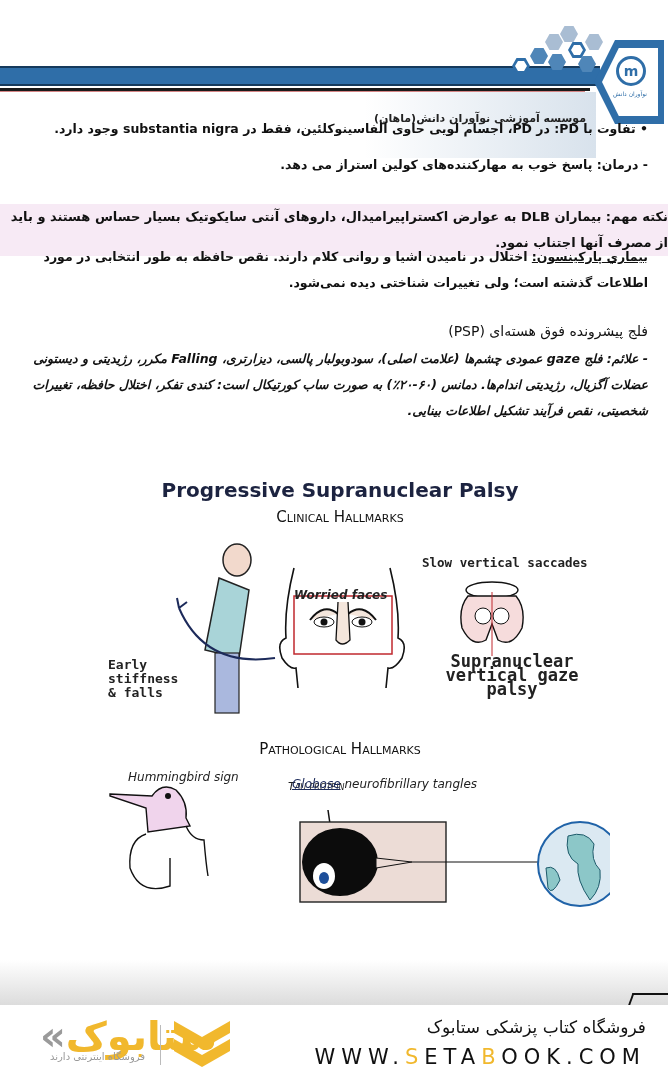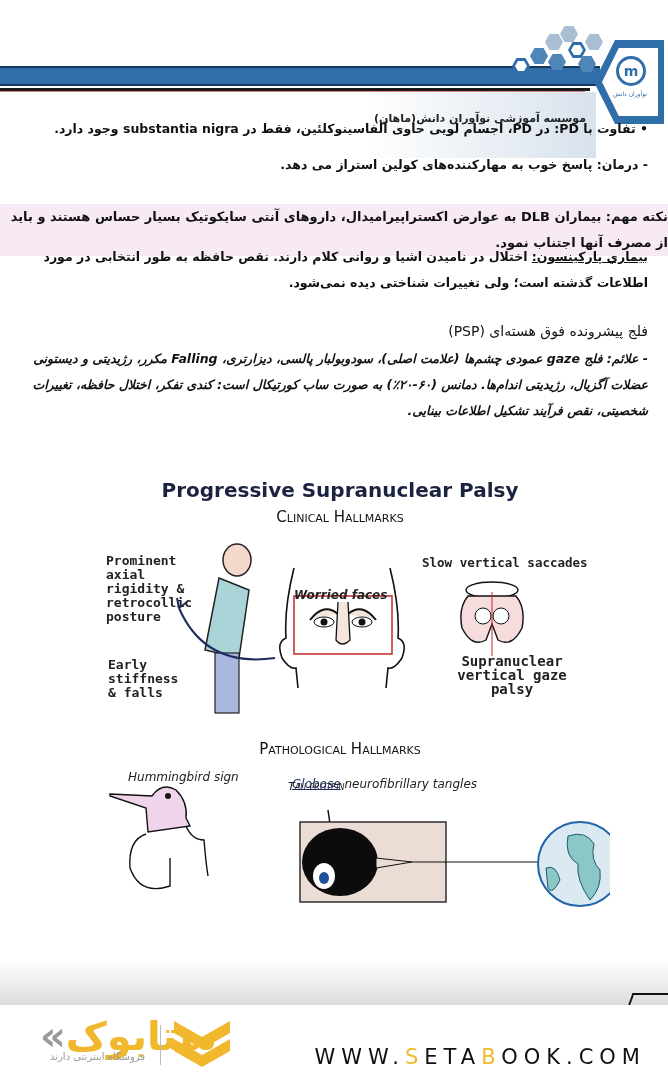--- a/index.html
+++ b/index.html
@@ -79,27 +79,20 @@
     <span class="u">بیماري پارکینسون:</span>
     <span>اختلال در نامیدن اشیا و روانی کلام دارند. نقص حافظه به طور انتخابی در مورد اطلاعات گذشته است؛ ولی تغییرات شناختی دیده نمی‌شود.</span>
   </div>
   <div class="rtl title-normal" style="top:318px;">فلج پیشرونده فوق هسته‌ای (PSP)</div>
   <div class="rtl" style="top:346px; font-style: italic;">- علائم: فلج gaze عمودی چشم‌ها (علامت اصلی)، سودوبولبار پالسی، دیزارتری، Falling مکرر، رژیدیتی و دیستونی عضلات آگزیال، رژیدیتی اندام‌ها. دمانس (۶۰-۲۰٪) به صورت ساب کورتیکال است: کندی تفکر، اختلال حافظه، تغییرات شخصیتی، نقص فرآیند تشکیل اطلاعات بینایی.</div>
 
   <div class="fig">
     <div class="fig-title">Progressive Supranuclear Palsy</div>
     <div class="fig-sub">Clinical Hallmarks</div>
 
-    <div class="hand" style="left:26px;top:76px;font-size:13px;">
-      <div>Prominent</div>
-      <div>axial</div>
-      <div>rigidity &amp;</div>
-      <div>retrocollic</div>
-      <div>posture</div>
-    </div>
     <div class="hand" style="left:28px;top:180px;font-size:13px;">
       <div>Early</div>
       <div>stiffness</div>
       <div>&amp; falls</div>
     </div>
 
     <svg style="left:95px;top:60px" width="110" height="180">
       <ellipse cx="62" cy="22" rx="14" ry="16" fill="#f2d9cc" stroke="#222" stroke-width="1.5"></ellipse>
       <path d="M44 40 L74 52 L64 120 L30 112 Z" fill="#a9d4d8" stroke="#222" stroke-width="1.5"></path>
       <rect x="40" y="115" width="24" height="60" fill="#aab8de" stroke="#222" stroke-width="1.2"></rect>
@@ -122,21 +115,21 @@
     <div class="hand" style="left:214px;top:110px;font-size:12px;font-style:italic;font-family:'DejaVu Sans',sans-serif;">Worried faces</div>
 
     <div class="hand" style="left:342px;top:78px;font-size:12.5px;">Slow vertical saccades</div>
     <svg style="left:372px;top:100px" width="80" height="80">
       <ellipse cx="40" cy="12" rx="26" ry="8" fill="#fff" stroke="#111" stroke-width="1.4"></ellipse>
       <path d="M16 18 Q 6 30 10 50 Q 20 70 34 62 L40 46 L46 62 Q 60 70 70 50 Q 74 30 64 18 Z" fill="#f6dcdc" stroke="#111" stroke-width="1.4"></path>
       <circle cx="31" cy="38" r="8" fill="#fff" stroke="#111"></circle>
       <circle cx="49" cy="38" r="8" fill="#fff" stroke="#111"></circle>
       <line x1="40" y1="14" x2="40" y2="78" stroke="#c0282e" stroke-width="1"></line>
     </svg>
-    <div class="hand" style="left:352px;top:176px;font-size:14px;text-align:center;width:160px;">
+    <div class="hand" style="left:352px;top:176px;font-size:17px;text-align:center;width:160px;">
       <div>Supranuclear</div>
       <div>vertical gaze palsy</div>
     </div>
 
     <div class="fig-sub" style="top:262px;">Pathological Hallmarks</div>
     <div class="hand" style="left:48px;top:292px;font-size:12px;font-style:italic;font-family:'DejaVu Sans',sans-serif;font-weight:normal;">Hummingbird sign</div>
     <svg style="left:20px;top:300px" width="140" height="120">
       <path d="M10 16 L52 18 Q 62 4 76 12 Q 88 24 86 40 L90 48 L48 54 L46 30 L10 18 Z" fill="#f0d4ec" stroke="#111" stroke-width="1.4"></path>
       <circle cx="68" cy="18" r="3" fill="#111"></circle>
       <path d="M46 56 Q 28 62 30 90 Q 40 118 70 108 L70 80" fill="none" stroke="#111" stroke-width="1.4"></path>
@@ -160,20 +153,21 @@
       <path d="M278 28 Q 296 22 304 36 Q 300 52 310 62 Q 312 80 300 92 Q 286 72 288 56 Q 274 48 278 28 Z" fill="#8cc7c8" stroke="#1d5a6a" stroke-width="1"></path>
       <path d="M256 60 Q 266 56 270 72 Q 262 88 258 80 Z" fill="#8cc7c8" stroke="#1d5a6a" stroke-width="1"></path>
     </svg>
   </div>
 
   <div class="fade"></div>
   <div class="corner"></div>
 </div>
 
 <div class="footer">
+  <div class="ft-fa">فروشگاه کتاب پزشکی ستابوک</div>
   <div class="ft-url">
     <span>WWW.</span><span class="acc">S</span><span>ETA</span><span class="acc">B</span><span>OOK.COM</span>
   </div>
   <div class="ft-logo-word"><span class="grey">«</span><span>ستابوک</span></div>
   <div class="ft-logo-sub">فروشگاه اینترنتی دارند</div>
   <div class="ft-sep"></div>
   <svg class="ft-chev" width="60" height="56">
     <path d="M2 6 L30 22 L58 6 L58 18 L30 34 L2 18 Z" fill="#f1b82d"></path>
     <path d="M2 24 L30 40 L58 24 L58 36 L30 52 L2 36 Z" fill="#f1b82d"></path>
   </svg>

